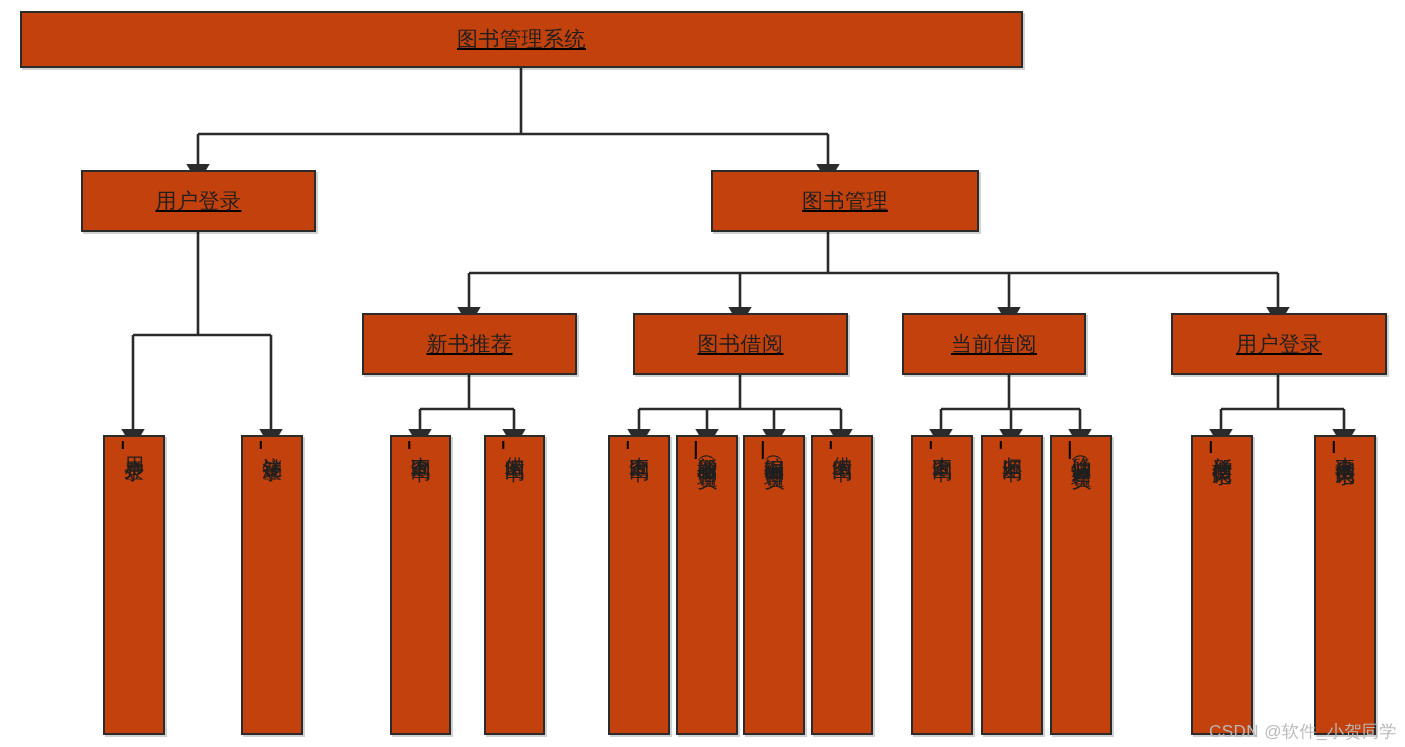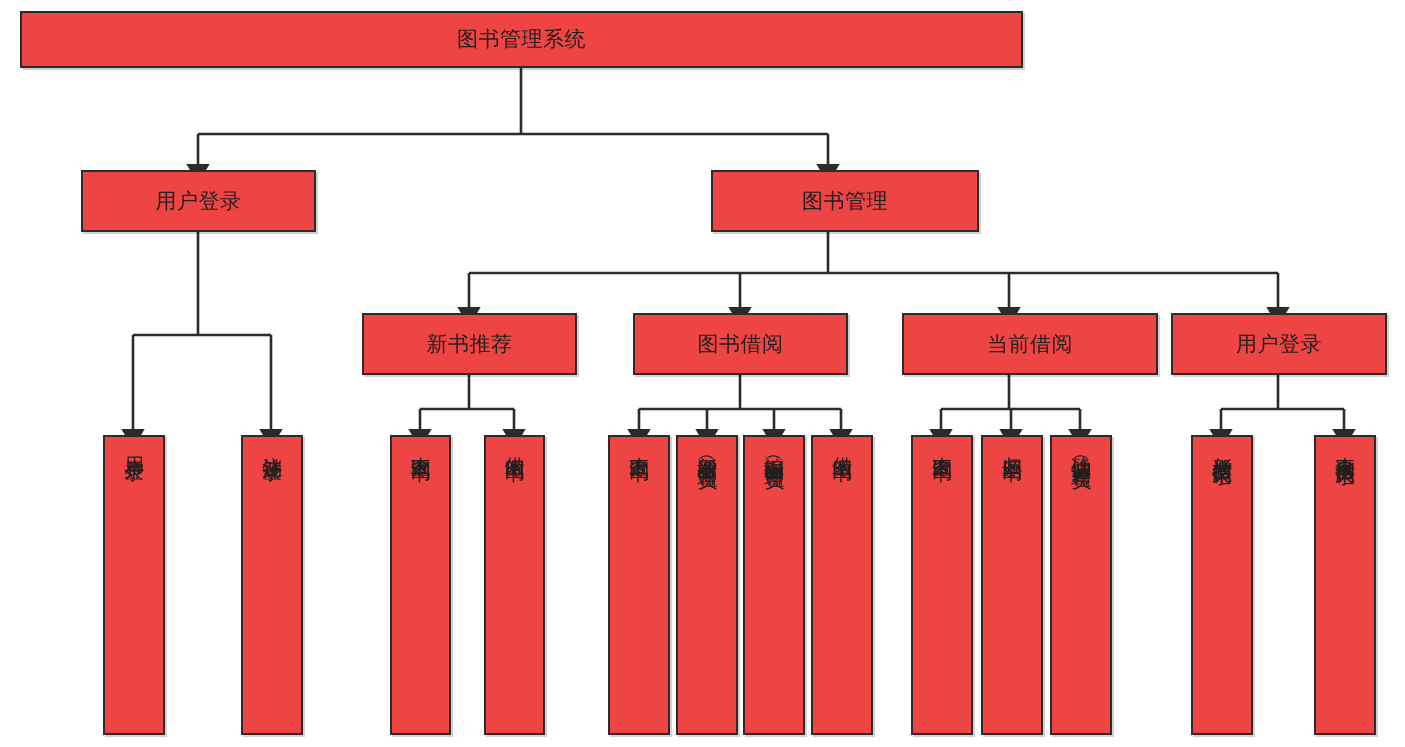--- a/index.html
+++ b/index.html
@@ -16,27 +16,28 @@
   }
   #diagram-root {
     position: absolute;
     left: 0; top: 0;
     width: 1405px;
     height: 747px;
   }
   .node-box {
     position: absolute;
     box-sizing: border-box;
-    background: #ef4444;
+    background: #c2410c;
     border: 2.5px solid #2b2b2b;
     box-shadow: 2px 2px 0 rgba(0,0,0,0.18);
     display: flex;
     align-items: center;
     justify-content: center;
     overflow: hidden;
+    text-decoration: underline;
   }
   .node-label {
     color: #1f1f1f;
     font-size: 21px;
     line-height: 1.18;
     letter-spacing: 0.5px;
     text-align: center;
     white-space: nowrap;
   }
   .node-box.vertical {
@@ -138,21 +139,21 @@
       </div>
       <div class="node-box" style="left: 711px; top: 170px; width: 268px; height: 62px;">
         <span class="node-label">图书管理</span>
       </div>
       <div class="node-box" style="left: 362px; top: 313px; width: 215px; height: 62px;">
         <span class="node-label">新书推荐</span>
       </div>
       <div class="node-box" style="left: 633px; top: 313px; width: 215px; height: 62px;">
         <span class="node-label">图书借阅</span>
       </div>
-      <div class="node-box" style="left: 902px; top: 313px; width: 256px; height: 62px;">
+      <div class="node-box" style="left: 902px; top: 313px; width: 184px; height: 62px;">
         <span class="node-label">当前借阅</span>
       </div>
       <div class="node-box" style="left: 1171px; top: 313px; width: 216px; height: 62px;">
         <span class="node-label">用户登录</span>
       </div>
       <div class="node-box vertical" style="left: 103px; top: 435px; width: 62px; height: 300px;">
         <span class="node-label">用户登录</span>
       </div>
       <div class="node-box vertical" style="left: 241px; top: 435px; width: 62px; height: 300px;">
         <span class="node-label">注销登录</span>
@@ -184,13 +185,14 @@
       <div class="node-box vertical" style="left: 1050px; top: 435px; width: 62px; height: 300px;">
         <span class="node-label">确认归还（管理员）</span>
       </div>
       <div class="node-box vertical" style="left: 1191px; top: 435px; width: 62px; height: 300px;">
         <span class="node-label">新增借阅记录</span>
       </div>
       <div class="node-box vertical" style="left: 1314px; top: 435px; width: 62px; height: 300px;">
         <span class="node-label">查询借阅记录</span>
       </div>
     </div>
+  <div class="watermark">CSDN @软件_小贺同学</div>
 </div>
 
 </body></html>

